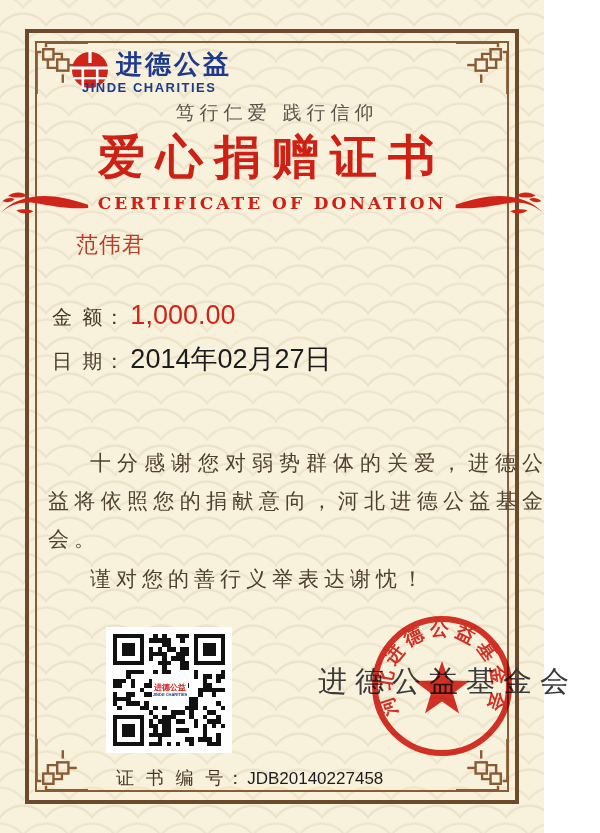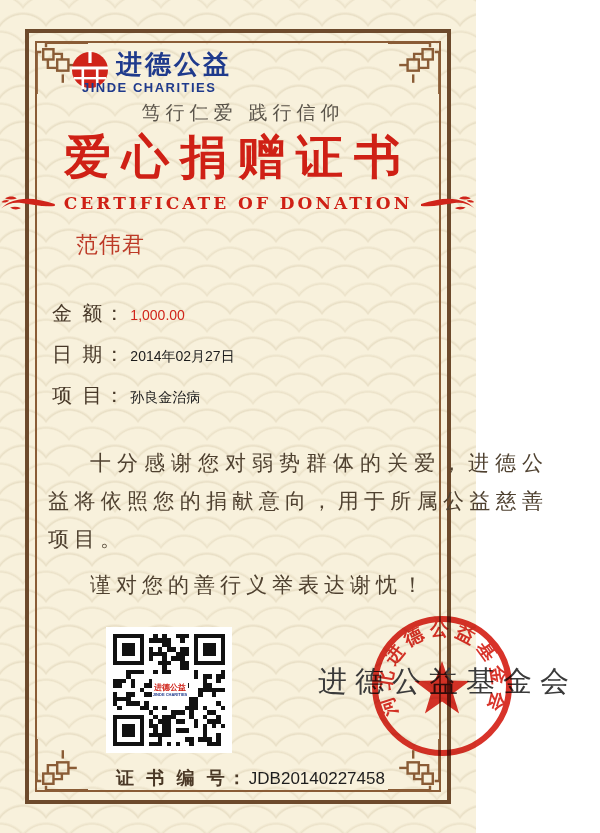--- a/index.html
+++ b/index.html
@@ -1,20 +1,20 @@
 <!DOCTYPE html>
 <html><head>
 <meta charset="utf-8">
 <style>
   * { margin:0; padding:0; box-sizing:border-box; }
   html,body { width:600px; height:833px; }
   body { font-family:"DejaVu Serif","Liberation Serif",serif; overflow:hidden; }
 
   .certificate{
-    position:relative; width:476px; height:833px;
+    position:relative; width:544px; height:833px;
     background-color:#f8f1dc;
     background-image:
       radial-gradient(circle at 50% 118%, rgba(0,0,0,0) 56%, rgba(178,158,116,0.22) 59%, rgba(0,0,0,0) 64%),
       radial-gradient(circle at 50% 118%, rgba(0,0,0,0) 56%, rgba(178,158,116,0.18) 59%, rgba(0,0,0,0) 64%);
     background-size:46px 36px, 46px 36px;
     background-position:0 0, 23px 18px;
   }
 
   .frame-outer{ position:absolute; left:25px; top:29px; right:25px; bottom:29px;
     border:4px solid #6d4a2c; }
@@ -46,46 +46,46 @@
   .subtitle{ color:#cf2015; font-size:17px; font-weight:bold; letter-spacing:3px; white-space:nowrap; }
 
   .donor-name{ position:absolute; left:52px; top:230px; color:#bd3a27; font-size:22px;
     font-family:"Liberation Sans",sans-serif; letter-spacing:1px;margin-left:24px; }
 
   .field{ position:absolute; left:52px; font-size:20px; }
   .field-label{ color:#473828; letter-spacing:2px; }
   .field-amount{ top:300px; }
   .field-date{ top:341px; }
   .field-project{ top:382px; }
-  .field-value{ font-family:"Liberation Sans",sans-serif; color:#1c1c1c; font-size:14px; margin-left:4px; }
+  .field-value{ font-family:"Liberation Sans",sans-serif; color:#1c1c1c; font-size:27px; margin-left:4px; }
   .field-value.amount{ color:#d0241a; }
 
   .body-text{ position:absolute; left:48px; top:444px; width:500px;
     color:#4f4130; font-size:21px; line-height:38px; letter-spacing:5px;
     text-align:justify; }
   .body-text p{ text-indent:2em; }
-  .body-text p + p{ margin-top:8px; }
+  .body-text p + p{ margin-top:2px; }
 
   .qr{ position:absolute; left:106px; top:627px; width:126px; height:126px;
     background:#ffffff; padding:7px; z-index:2; }
   .qr svg{ width:112px; height:112px; display:block; }
   .qr-logo{ position:absolute; left:46px; top:48px; width:36px; height:30px; background:#fff;
     border-radius:3px; display:flex; flex-direction:column; align-items:center; justify-content:center; }
   .qr-logo-cn{ color:#d0241a; font-size:8px; font-weight:bold; line-height:9px; white-space:nowrap; }
   .qr-logo-en{ color:#1f3a8c; font-size:4px; font-weight:bold; line-height:5px;
     font-family:"Liberation Sans",sans-serif; white-space:nowrap; }
 
   .foundation-name{ position:absolute; left:318px; top:662px; width:240px; text-align:center;
     color:#3a3a3a; font-size:29px; letter-spacing:8px; white-space:nowrap; z-index:1; }
 
   .seal{ position:absolute; left:362px; top:606px; width:160px; height:160px; z-index:5;
     mix-blend-mode:multiply; opacity:0.95; }
 
   .cert-no{ position:absolute; left:116px; top:766px; font-size:18px; }
-  .cert-no-label{ color:#4a3826; letter-spacing:3px; font-weight:bold; }
+  .cert-no-label{ color:#4a3826; letter-spacing:3px; font-weight:normal; }
   .cert-no-value{ color:#1d1d1d; font-size:17px; font-family:"Liberation Sans",sans-serif; }
 </style>
 </head>
 <body>
 
 <div class="certificate">
 
   <div class="frame-outer"></div>
   <div class="frame-inner"></div>
 
@@ -178,26 +178,23 @@
   </div>
 
   <div class="donor-name">范伟君</div>
 
   <div class="field field-amount">
     <span class="field-label">金 额：</span><span class="field-value amount">1,000.00</span>
   </div>
   <div class="field field-date">
     <span class="field-label">日 期：</span><span class="field-value">2014年02月27日</span>
   </div>
-  <div class="field field-project">
-    <span class="field-label">项 目：</span><span class="field-value">孙良金治病</span>
-  </div>
 
   <div class="body-text">
-    <p>十分感谢您对弱势群体的关爱，进德公益将依照您的捐献意向，用于所属公益慈善项目。</p>
+    <p>十分感谢您对弱势群体的关爱，进德公益将依照您的捐献意向，河北进德公益基金会。</p>
     <p>谨对您的善行义举表达谢忱！</p>
   </div>
 
   <div class="qr">
     <svg id="qr-svg" viewBox="0 0 25 25" shape-rendering="crispEdges">
         <rect x="0" y="0" width="7" height="7" fill="#111"></rect>
         <rect x="1" y="1" width="5" height="5" fill="#fff"></rect>
         <rect x="2" y="2" width="3" height="3" fill="#111"></rect>
         <rect x="18" y="0" width="7" height="7" fill="#111"></rect>
         <rect x="19" y="1" width="5" height="5" fill="#fff"></rect>

